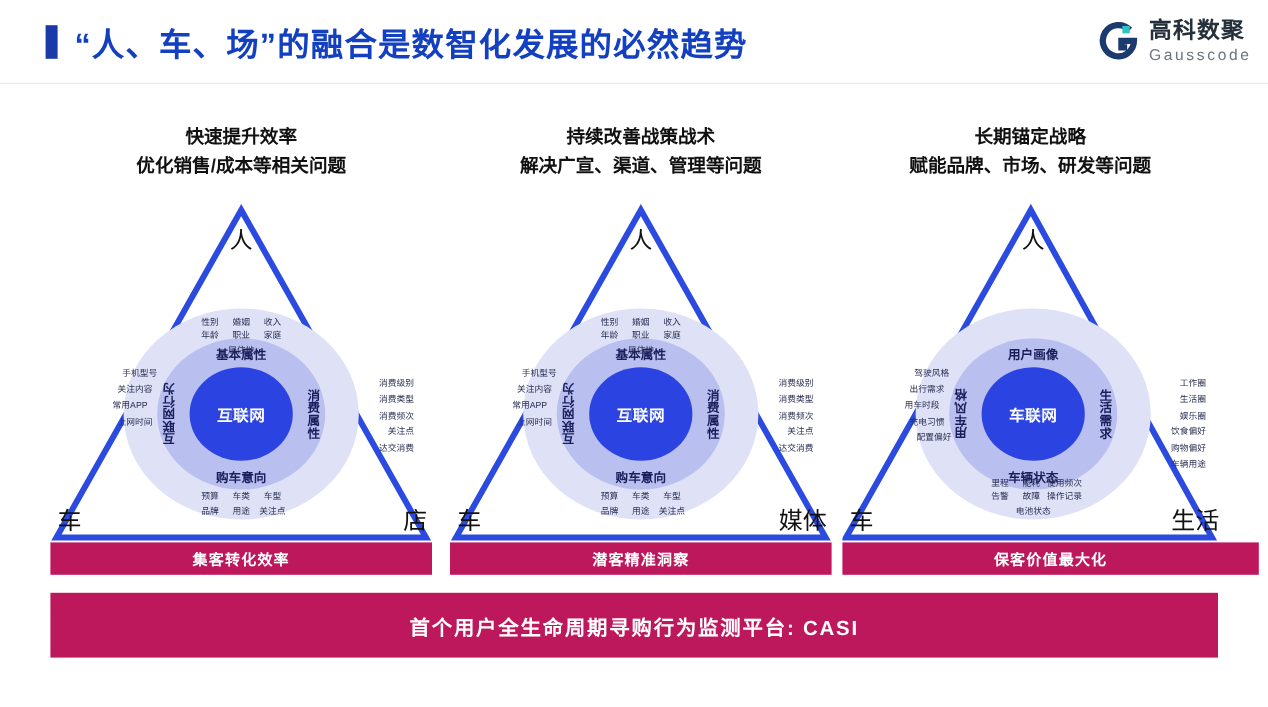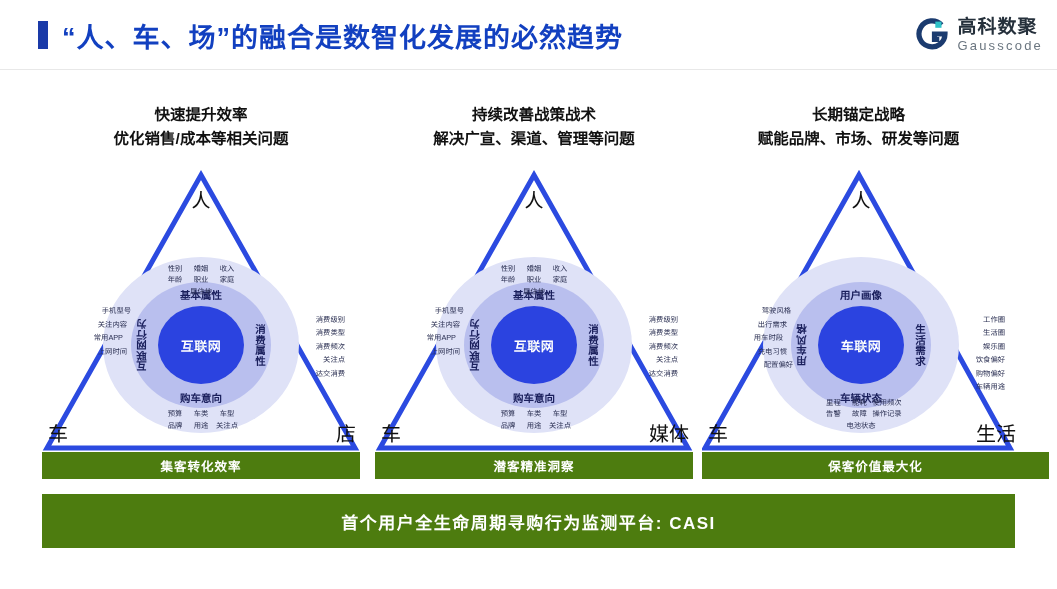--- a/index.html
+++ b/index.html
@@ -114,21 +114,21 @@
   .sat.right .r5{margin-left:-8px;}
 
   
   .wm{
     position:absolute;left:50%;top:50%;transform:translate(-50%,-50%);
     font-size:8px;color:#8ea6d8;opacity:.55;white-space:nowrap;letter-spacing:1px;
   }
 
   
   .bar{
-    position:absolute;height:27px;background:#4d7c0f;
+    position:absolute;height:27px;background:#be185d;
     color:#fff;font-size:12.5px;font-weight:bold;
     display:flex;align-items:center;justify-content:center;
     letter-spacing:1px;
   }
   .bar.b1{left:42px;top:452px;width:318px;}
   .bar.b2{left:375px;top:452px;width:318px;}
   .bar.b3{left:702px;top:452px;width:347px;text-align:center;}
   .bar.full{
     left:42px;top:494px;width:973px;height:54px;font-size:17px;letter-spacing:1.5px;
   }

